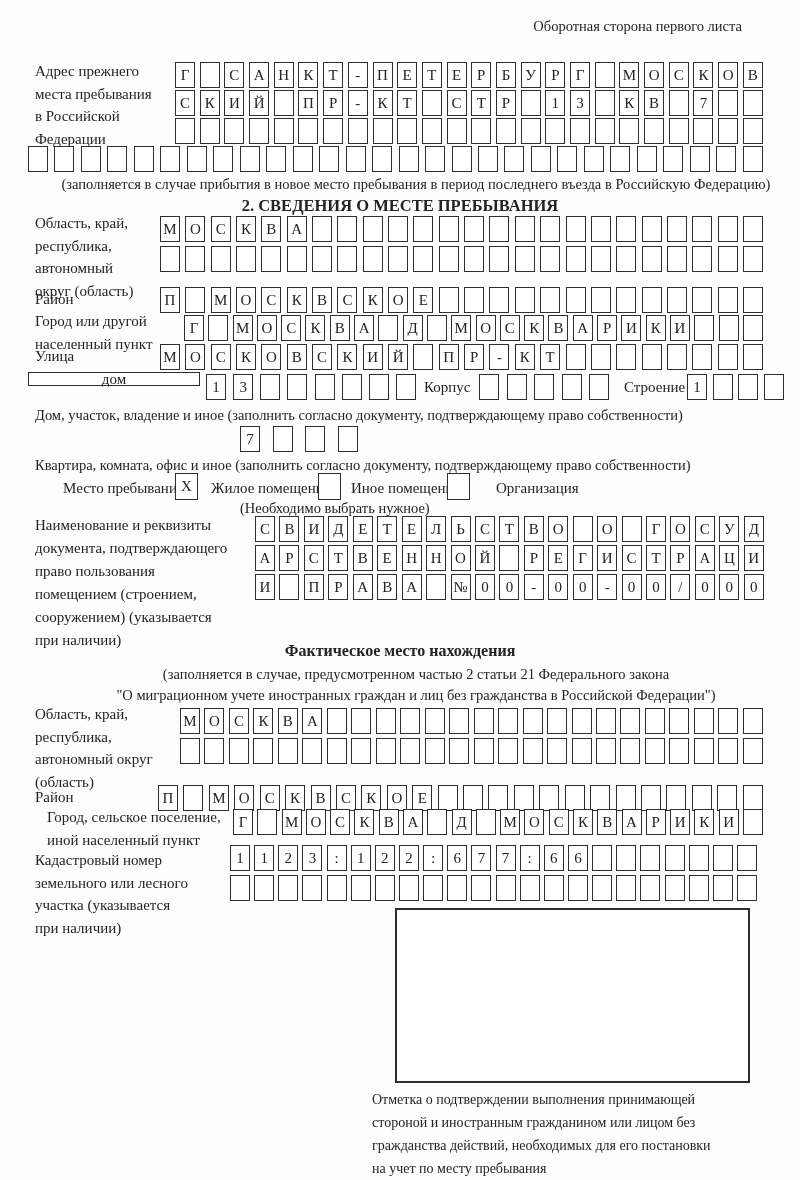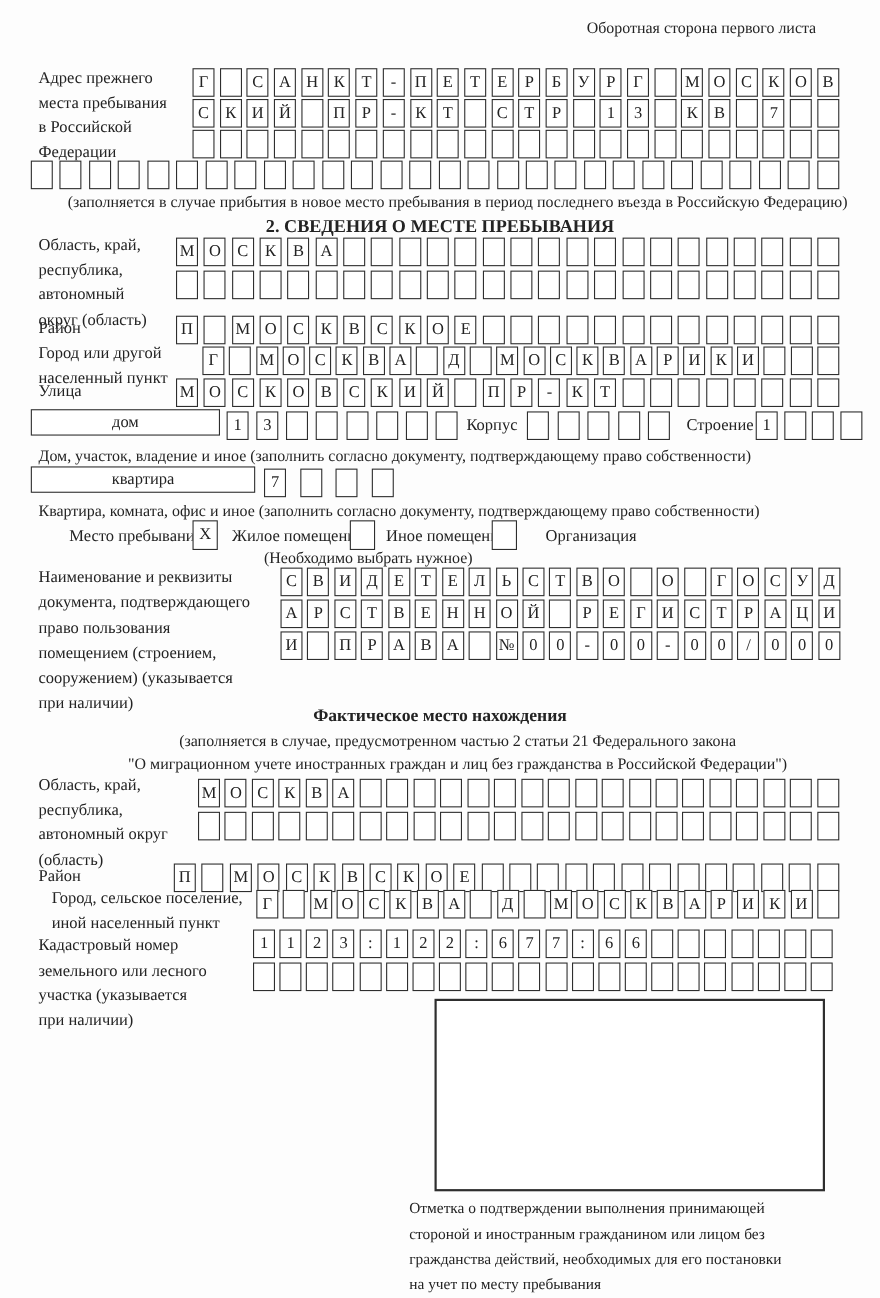--- a/index.html
+++ b/index.html
@@ -11,21 +11,21 @@
   .lbl { position:absolute; font-size:15px; line-height:22.5px; white-space:pre-line; }
   .note { position:absolute; font-size:14.5px; }
   .center { left:0; width:800px; text-align:center;padding-left:16px; }
   .title { position:absolute; left:0; width:800px; text-align:center; font-weight:bold; font-size:16.5px; }
   .cellrow { position:absolute; display:flex; justify-content:space-between; height:26px; }
   .cell {
     width:20px; height:26px; box-sizing:border-box; border:1.6px solid #2e2e2e;
     display:flex; align-items:center; justify-content:center; font-size:15px; background:#fff;
   }
   .wbox {
-    position:absolute; box-sizing:border-box; border:1.6px solid #2e2e2e; height:24px;
+    position:absolute; box-sizing:border-box; border:1.6px solid #2e2e2e; height:14px;
     display:flex; align-items:center; justify-content:center; font-size:15px; background:#fff;
   }
   .chk {
     position:absolute; width:23px; height:27px; box-sizing:border-box; border:1.7px solid #2e2e2e;
     display:flex; align-items:center; justify-content:center; font-size:15px; background:#fff;
   }
   .bigbox { position:absolute; box-sizing:border-box; border:2px solid #2e2e2e; background:#fff; }
   .stamp-note { position:absolute; font-size:14px; line-height:23px; white-space:pre-line; }
 </style>
 </head>
@@ -314,21 +314,20 @@
     </div>
   <div class="lbl" style="left:608px; top:376px;margin-left:16px;">Строение</div>
   <div class="cellrow" style="left:687px; top:374px; width:97px;">
       <div class="cell">1</div>
       <div class="cell"></div>
       <div class="cell"></div>
       <div class="cell"></div>
     </div>
   <div class="note" style="left:35px; top:407px;">Дом, участок, владение и иное (заполнить согласно документу, подтверждающему право собственности)</div>
 
-  <div class="wbox" style="left:28px; top:424px; width:204px;">квартира</div>
   <div class="cellrow" style="left:240px; top:426px; width:118px;">
       <div class="cell">7</div>
       <div class="cell"></div>
       <div class="cell"></div>
       <div class="cell"></div>
     </div>
   <div class="note" style="left:35px; top:457px;">Квартира, комната, офис и иное (заполнить согласно документу, подтверждающему право собственности)</div>
 
   <div class="lbl" style="left:63px; top:477px;">Место пребывания:</div>
   <div class="chk" style="left:175px; top:473px;">X</div>

